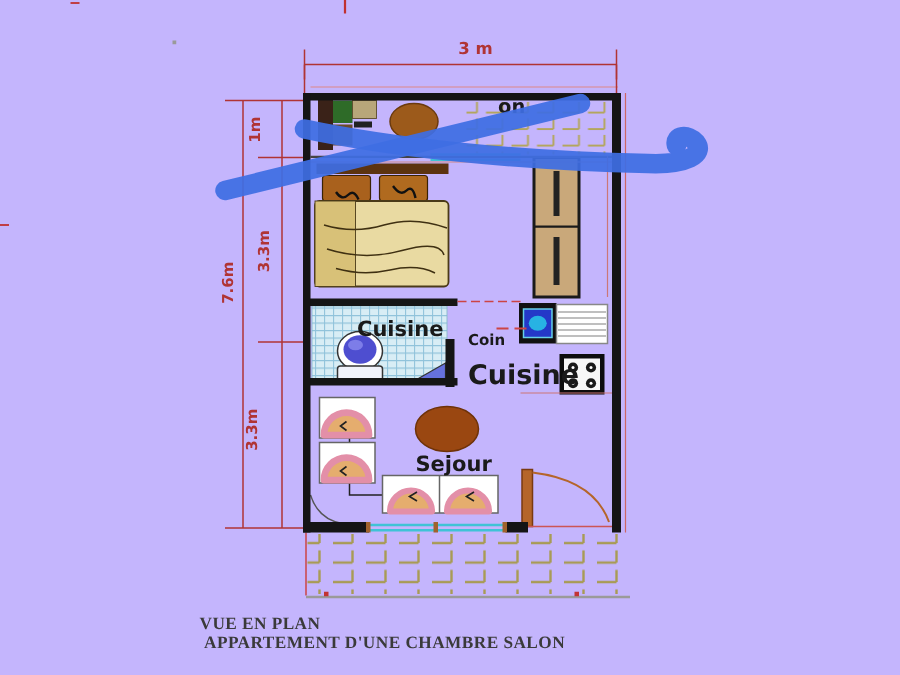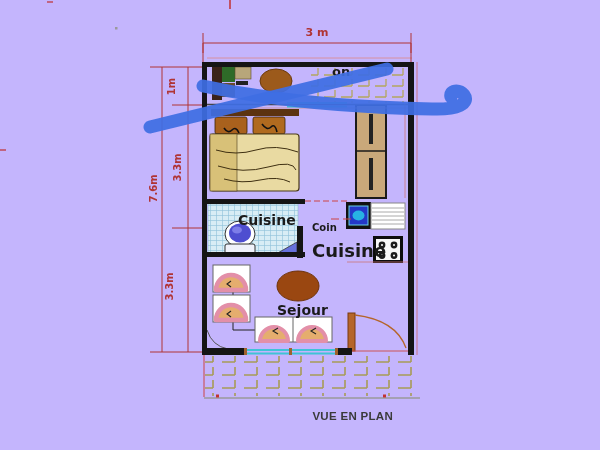--- a/index.html
+++ b/index.html
@@ -4,22 +4,22 @@
 <style>
   html,body{margin:0;padding:0;background:#fff;}
   #stage{
     position:relative;width:600px;height:450px;background:#c4b5fd;overflow:hidden;
     font-family:"DejaVu Sans","Liberation Sans",sans-serif;
   }
   .layer{position:absolute;left:0;top:0;width:600px;height:450px;}
   .lbl{position:absolute;color:#1a1a1a;font-weight:700;white-space:nowrap;z-index:2;}
   .dim{position:absolute;color:#b03434;font-weight:600;font-size:10px;white-space:nowrap;z-index:2;}
   .dim-v{transform:rotate(-90deg);transform-origin:center;width:34px;text-align:center;}
-  .cap{position:absolute;color:#3a3a3a;font-weight:700;font-size:11.5px;text-align:right;
-       font-family:Liberation Sans, sans-serif;letter-spacing:.3px;z-index:2;}
+  .cap{position:absolute;color:#3a3a3a;font-weight:700;font-size:11.5px;text-align:left;
+       font-family:Liberation Serif, serif;letter-spacing:.3px;z-index:2;}
   svg{display:block;}
 </style>
 </head>
 <body>
 
 <div id="stage">
 
   <svg class="layer" viewBox="0 0 600 450" style="z-index:1">
     <defs>
       <pattern id="patioTile" width="22" height="13" patternUnits="userSpaceOnUse">
@@ -192,19 +192,20 @@
   <div class="dim dim-v" style="left:136px;top:183px;">7.6m</div>
   <div class="dim dim-v" style="left:152px;top:281px;">3.3m</div>
 
   <div class="lbl" style="left:332px;top:64px;font-size:13px;">on</div>
   <div class="lbl" style="left:238px;top:212px;font-size:14px;">Cuisine</div>
   <div class="lbl" style="left:312px;top:222px;font-size:10px;">Coin</div>
   <div class="lbl" style="left:312px;top:240px;font-size:18px;">Cuisine</div>
   <div class="lbl" style="left:277px;top:302px;font-size:14px;">Sejour</div>
 
   <div class="cap" style="left:133px;top:410px;width:260px;">VUE EN PLAN</div>
+  <div class="cap" style="left:136px;top:423px;width:260px;">APPARTEMENT D'UNE CHAMBRE SALON</div>
 
   <svg class="layer" viewBox="0 0 600 450" style="z-index:3">
     <path d="M150 127 L387 69" stroke="#3e6ee3" stroke-width="13" stroke-linecap="round" fill="none" opacity="0.93"></path>
     <path d="M203 86 C 260 98, 340 107, 432 109 C 458 110, 470 103, 464 95 C 459 89, 449 90, 451 97" stroke="#3e6ee3" stroke-width="13" stroke-linecap="round" fill="none" opacity="0.93"></path>
   </svg>
 
 </div>
 
 </body></html>

